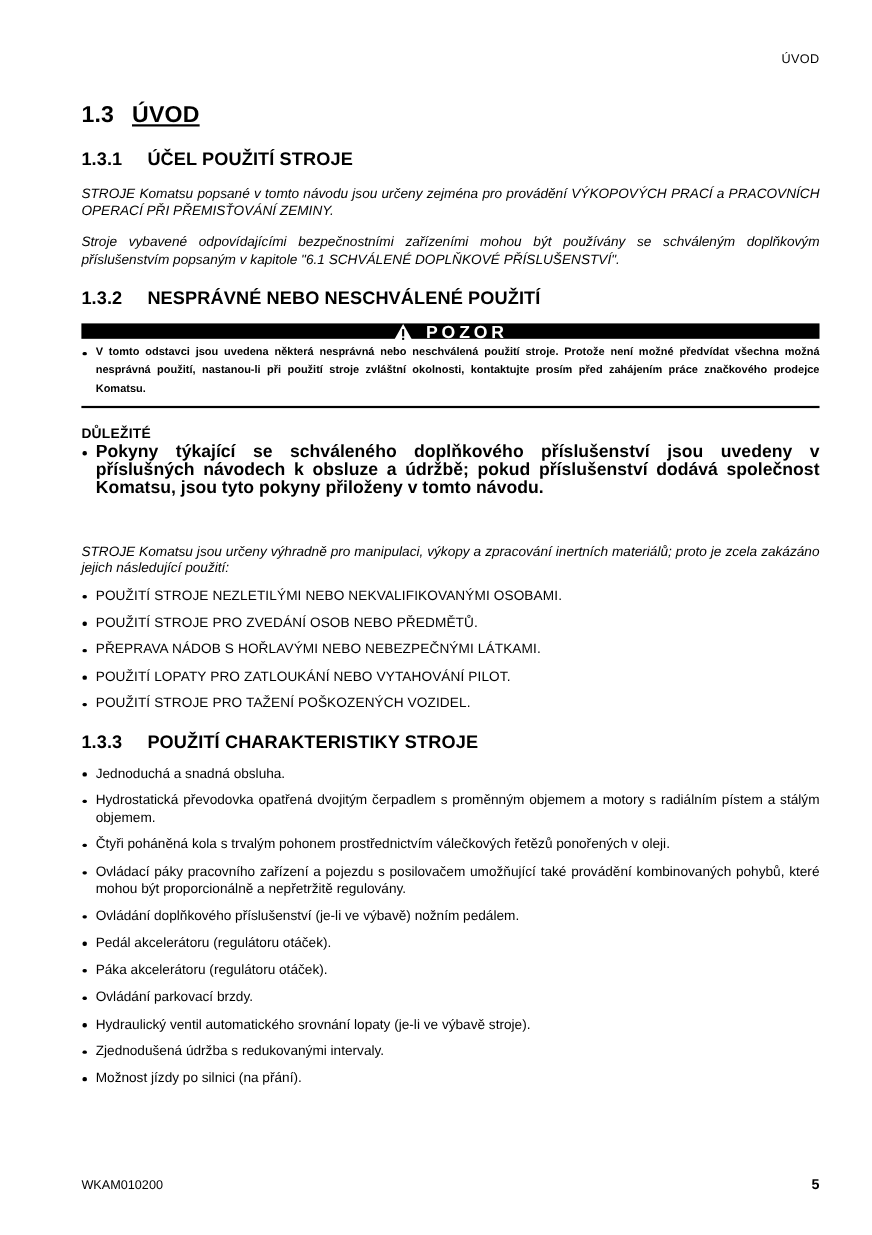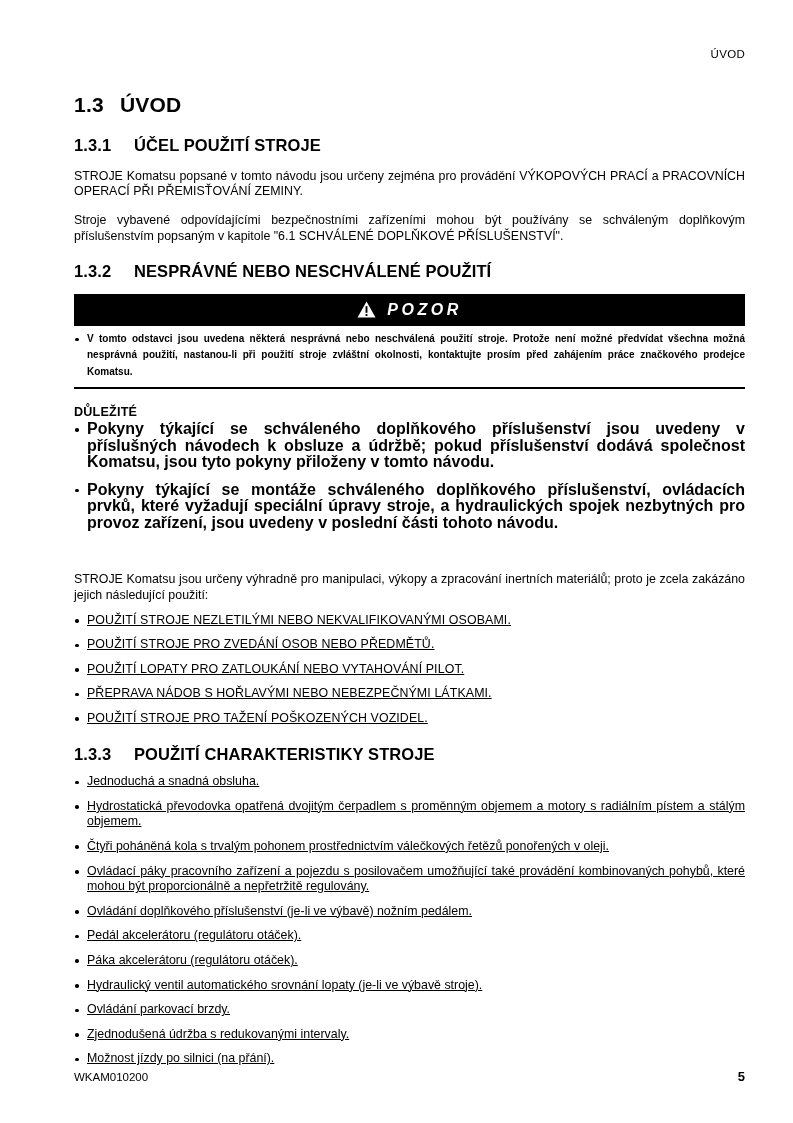--- a/index.html
+++ b/index.html
@@ -37,51 +37,51 @@
     top: 92px;
     width: 671px;
   }
   h1.sec-title {
     font-size: 21px;
     font-weight: bold;
     margin: 0 0 0 0;
     padding: 0;
     letter-spacing: 0.2px;
     line-height: 1.25;
+    text-decoration: underline;
   }
   h1.sec-title .num { display: inline-block; min-width: 46px; }
   h2.subsec-title {
     font-size: 16.5px;
     font-weight: bold;
     margin: 17px 0 10px 0;
     padding: 0;
     letter-spacing: 0.1px;
     line-height: 1.25;
   }
   h2.subsec-title .num { display: inline-block; min-width: 60px; }
   p.body {
     font-size: 12.4px;
     line-height: 15.6px;
     margin: 13px 0 11px 0;
     text-align: justify;
     text-justify: inter-word;
+    font-style: italic;
   }
   p.body.tight { margin-bottom: 9px; }
   
   .warn-box {
     margin: 12px 0 0 0;
   }
   .warn-bar {
     background: #000000;
-    height: 32px;
+    height: 14px;
     display: flex;
-    align-items: center;
     justify-content: center;
     gap: 11px;
-    font-style: italic;
   }
   .warn-bar .tri {
     display: inline-block;
     width: 19px;
     height: 17px;
     position: relative;
   }
   .warn-bar .tri svg { display: block; }
   .warn-bar .warn-label {
     color: #ffffff;
@@ -148,21 +148,20 @@
     width: 3.5px;
     height: 3.5px;
     background: #000;
     border-radius: 50%;
   }
   
   ul.plain-list {
     list-style: none;
     margin: 0;
     padding: 0;
-    text-decoration: underline;
   }
   ul.plain-list > li {
     position: relative;
     padding-left: 13px;
     font-size: 12.4px;
     line-height: 15.6px;
     text-align: justify;
     margin-bottom: 9px;
   }
   ul.plain-list > li::before {
@@ -230,49 +229,48 @@
       </div>
       <ul class="warn-list">
         <li>V tomto odstavci jsou uvedena některá nesprávná nebo neschválená použití stroje. Protože není možné předvídat všechna možná nesprávná použití, nastanou-li při použití stroje zvláštní okolnosti, kontaktujte prosím před zahájením práce značkového prodejce Komatsu.</li>
       </ul>
       <hr class="rule-thick">
     </div>
 
     <div class="important-label">DŮLEŽITÉ</div>
     <ul class="imp-list">
       <li>Pokyny týkající se schváleného doplňkového příslušenství jsou uvedeny v příslušných návodech k obsluze a údržbě; pokud příslušenství dodává společnost Komatsu, jsou tyto pokyny přiloženy v tomto návodu.</li>
-      <li>Pokyny týkající se montáže schváleného doplňkového příslušenství, ovládacích prvků, které vyžadují speciální úpravy stroje, a hydraulických spojek nezbytných pro provoz zařízení, jsou uvedeny v poslední části tohoto návodu.</li>
     </ul>
 
     <div class="spacer-lg"></div>
 
     <p class="body tight">STROJE Komatsu jsou určeny výhradně pro manipulaci, výkopy a zpracování inertních materiálů; proto je zcela zakázáno jejich následující použití:</p>
 
     <ul class="plain-list caps">
       <li>POUŽITÍ STROJE NEZLETILÝMI NEBO NEKVALIFIKOVANÝMI OSOBAMI.</li>
       <li>POUŽITÍ STROJE PRO ZVEDÁNÍ OSOB NEBO PŘEDMĚTŮ.</li>
+      <li>PŘEPRAVA NÁDOB S HOŘLAVÝMI NEBO NEBEZPEČNÝMI LÁTKAMI.</li>
       <li>POUŽITÍ LOPATY PRO ZATLOUKÁNÍ NEBO VYTAHOVÁNÍ PILOT.</li>
-      <li>PŘEPRAVA NÁDOB S HOŘLAVÝMI NEBO NEBEZPEČNÝMI LÁTKAMI.</li>
       <li>POUŽITÍ STROJE PRO TAŽENÍ POŠKOZENÝCH VOZIDEL.</li>
     </ul>
 
     <h2 class="subsec-title">
       <span class="num">1.3.3</span><span>POUŽITÍ CHARAKTERISTIKY STROJE</span>
     </h2>
 
     <ul class="plain-list">
       <li>Jednoduchá a snadná obsluha.</li>
       <li>Hydrostatická převodovka opatřená dvojitým čerpadlem s proměnným objemem a motory s radiálním pístem a stálým objemem.</li>
       <li>Čtyři poháněná kola s trvalým pohonem prostřednictvím válečkových řetězů ponořených v oleji.</li>
       <li>Ovládací páky pracovního zařízení a pojezdu s posilovačem umožňující také provádění kombinovaných pohybů, které mohou být proporcionálně a nepřetržitě regulovány.</li>
       <li>Ovládání doplňkového příslušenství (je-li ve výbavě) nožním pedálem.</li>
       <li>Pedál akcelerátoru (regulátoru otáček).</li>
       <li>Páka akcelerátoru (regulátoru otáček).</li>
+      <li>Ovládání parkovací brzdy.</li>
       <li>Hydraulický ventil automatického srovnání lopaty (je-li ve výbavě stroje).</li>
-      <li>Ovládání parkovací brzdy.</li>
       <li>Zjednodušená údržba s redukovanými intervaly.</li>
       <li>Možnost jízdy po silnici (na přání).</li>
     </ul>
 
   </div>
 
   <div class="footer">
     <span>WKAM010200</span>
     <span class="page-no">5</span>
   </div>

